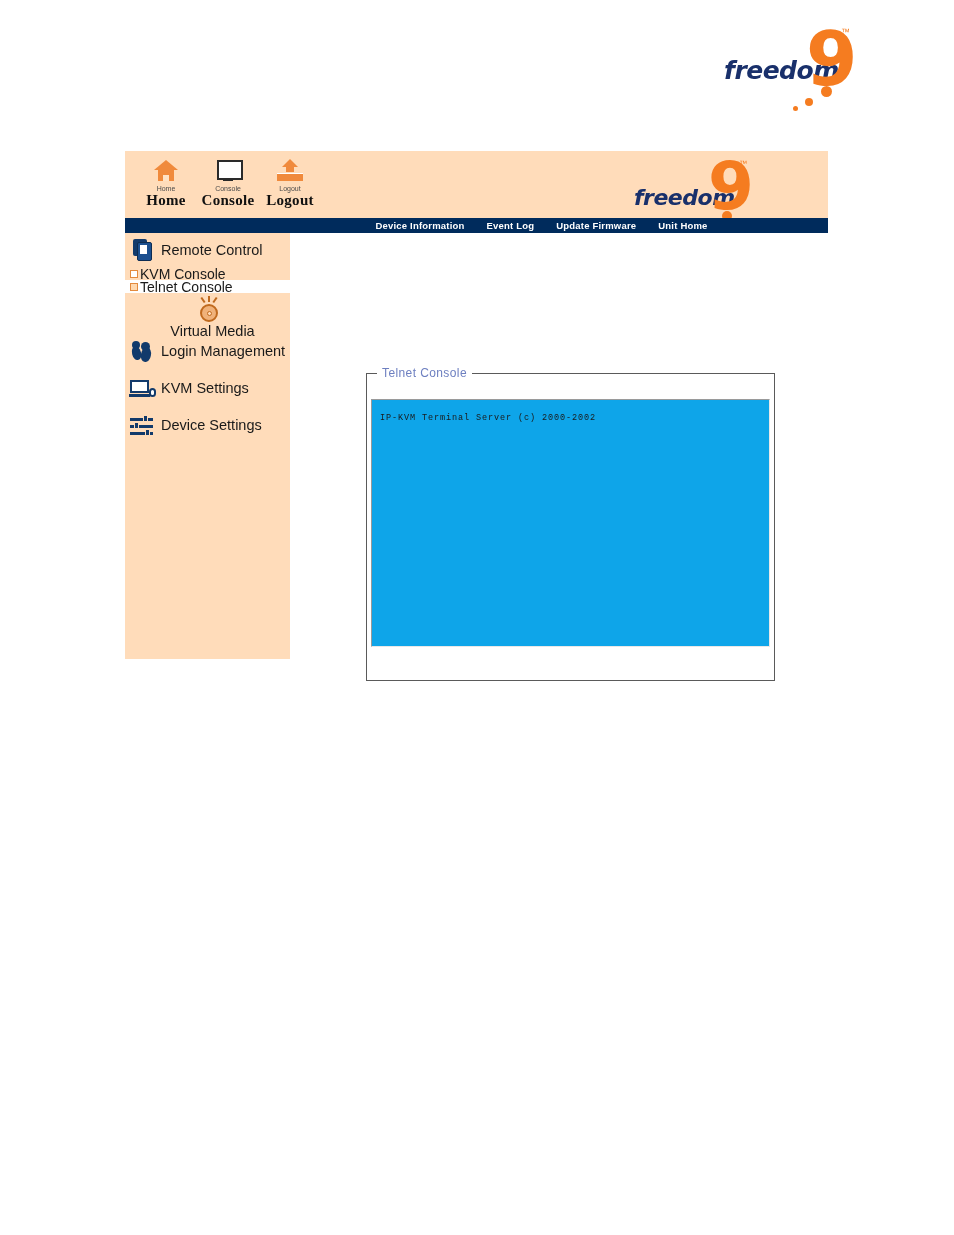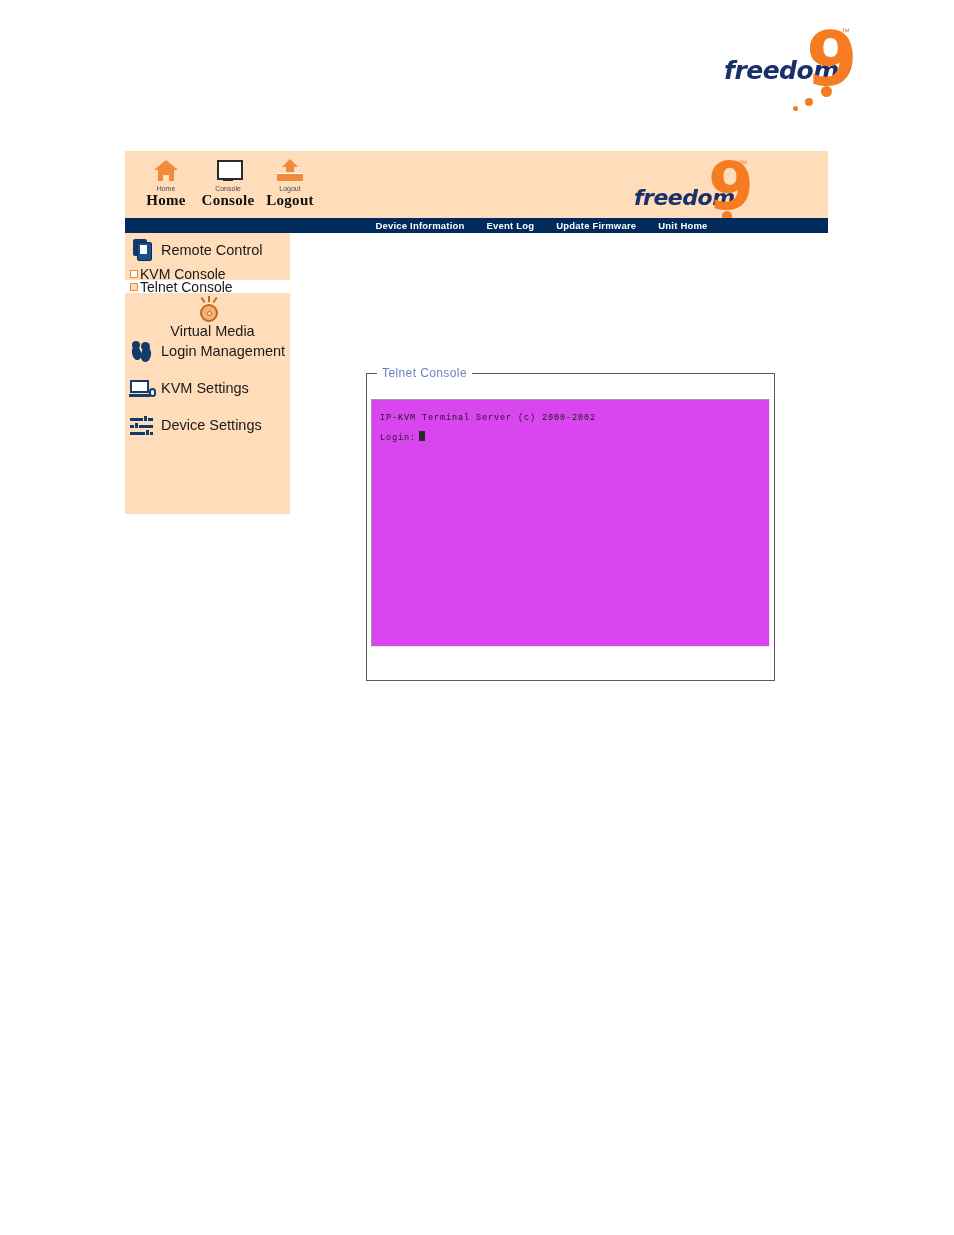--- a/index.html
+++ b/index.html
@@ -210,21 +210,21 @@
   
   #app-body {
     position: relative;
     height: 401px;
     background: #ffffff;
   }
   #sidebar {
     position: absolute;
     left: 0; top: 0;
     width: 165px;
-    height: 281px;
+    height: 426px;
     background: #ffdcba;
     box-sizing: border-box;
   }
   #content-rounder {
     position: absolute;
     left: 165px; top: 0;
     width: 538px;
     height: 401px;
     background: #ffffff;
     border-top-left-radius: 42px;
@@ -406,21 +406,21 @@
     white-space: nowrap;
   }
 
   
   #terminal {
     position: absolute;
     left: 4px;
     top: 25px;
     width: 399px;
     height: 248px;
-    background: #d946ef;
+    background: #0ea5e9;
     border-top: 1px solid #9a9a9a;
     border-left: 1px solid #9a9a9a;
     border-right: 1px solid #e8e8e8;
     border-bottom: 1px solid #e8e8e8;
     box-sizing: border-box;
     padding: 8px 0 0 8px;
     font-family: "Liberation Mono", "DejaVu Sans Mono", monospace;
     font-size: 8.5px;
     color: #1a1a1a;
     line-height: 20px;
@@ -572,21 +572,20 @@
 
     <div id="content-rounder"></div>
 
     <div id="content-pane">
 
       <div id="telnet-fieldset">
         <div id="telnet-legend">Telnet Console</div>
 
         <div id="terminal">
           <div class="term-line">IP-KVM Terminal Server (c) 2000-2002</div>
-          <div class="term-line"><span>Login:</span><span class="term-cursor"></span></div>
         </div>
       </div>
 
     </div>
 
   </div>
 
 </div>
 
 </body></html>

